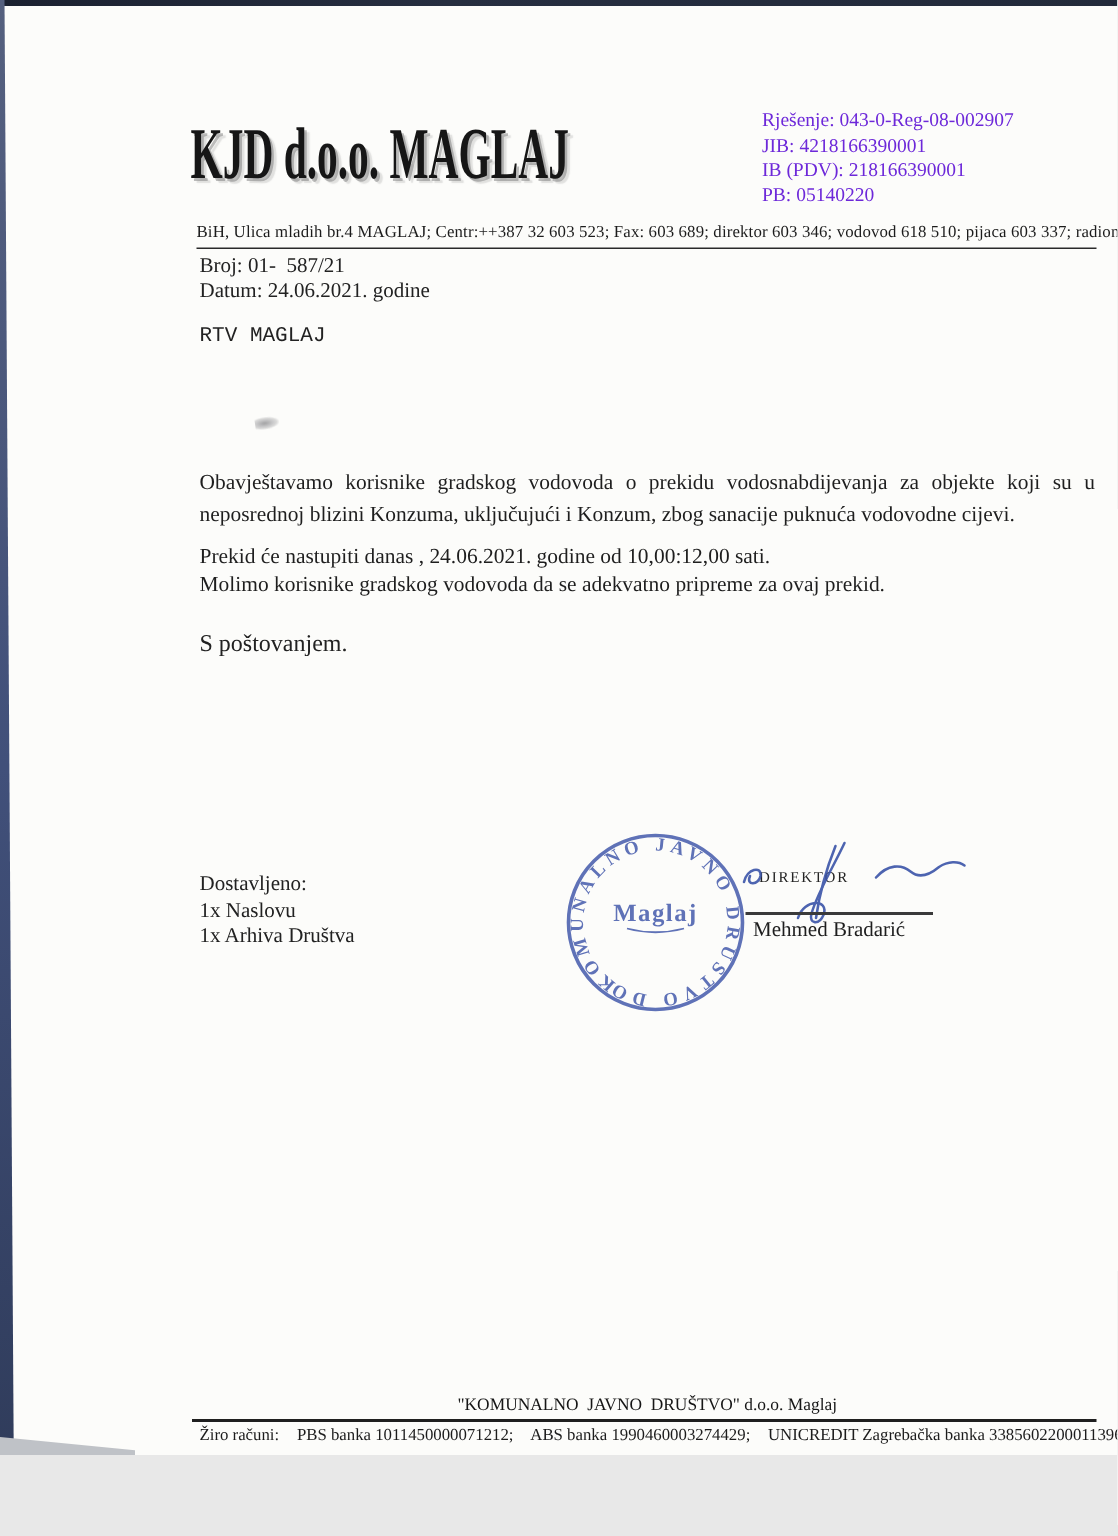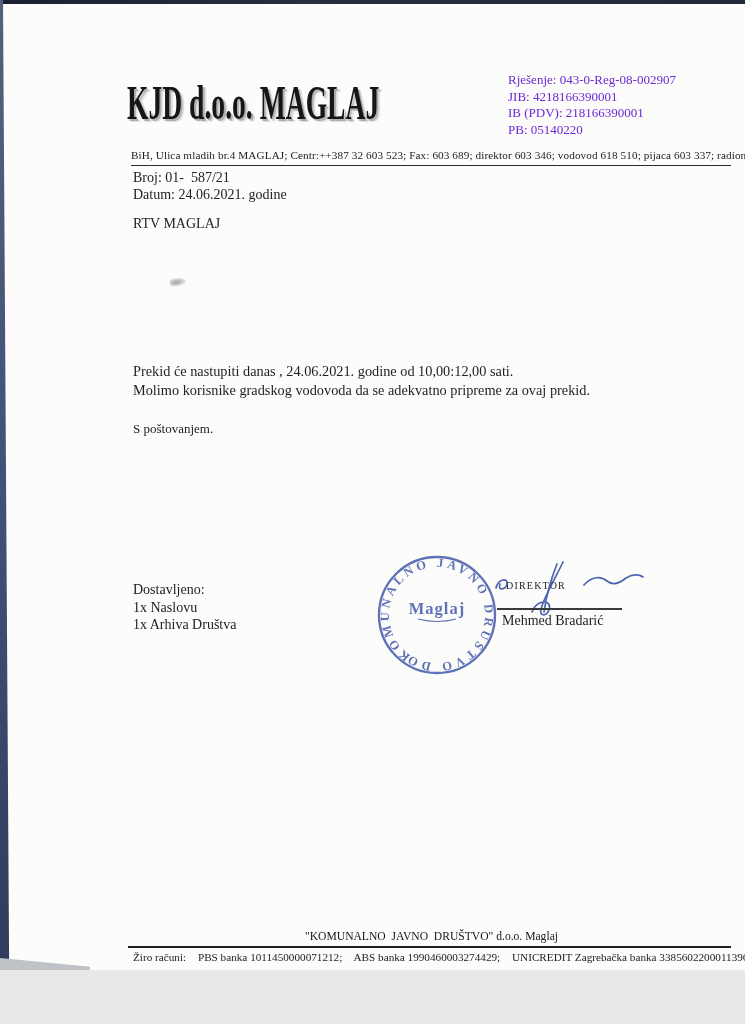--- a/index.html
+++ b/index.html
@@ -31,30 +31,30 @@
   .regblock{position:absolute;left:508px;top:72px;font-size:13px;line-height:16.5px;color:#6d28d9;}
   .addr{
     position:absolute;left:131px;top:149px;width:600px;
     font-size:11.2px;letter-spacing:.1px;white-space:nowrap;color:#1c1c1c;
     border-bottom:1.6px solid #2a2a2a;padding-bottom:4px;
   }
   
   .pre{white-space:pre-wrap;}
   .docnum{position:absolute;left:133px;top:170px;font-size:14px;}
   .docdate{position:absolute;left:133px;top:187px;font-size:14px;}
-  .recipient{position:absolute;left:133px;top:216px;font-size:14px;}
+  .recipient{position:absolute;left:133px;top:216px;font-size:14px;font-family:Liberation Mono, monospace;}
   .subject{position:absolute;left:133px;top:257px;width:597px;text-align:center;font-size:14.2px;}
   .smudge{position:absolute;left:170px;top:278px;width:16px;height:8px;
     background:radial-gradient(ellipse at 40% 50%,rgba(90,90,95,.55),rgba(120,120,125,.25) 60%,transparent 75%);
     transform:rotate(-8deg);filter:blur(.4px);}
   
   .p1{position:absolute;left:133px;top:312px;width:597px;font-size:14.3px;line-height:20.5px;
     text-align:justify;color:#1e1e1e;}
   .p2{position:absolute;left:133px;top:362px;width:600px;font-size:14.3px;line-height:19px;color:#1e1e1e;}
-  .closing{position:absolute;left:133px;top:421px;font-size:13px;}
+  .closing{position:absolute;left:133px;top:421px;font-size:16px;}
   
   .dist{position:absolute;left:133px;top:581px;font-size:14px;line-height:17.5px;}
   
   .stamp{position:absolute;left:370px;top:548px;width:134px;height:134px;opacity:.88;}
   
   .sig-svg{position:absolute;left:486px;top:558px;width:170px;height:75px;}
   .director{position:absolute;left:506px;top:580px;font-size:10px;letter-spacing:1.2px;color:#242424;}
   .sigline{position:absolute;left:497px;top:608px;width:125px;height:1.6px;background:#3a3a3a;}
   .dirname{position:absolute;left:502px;top:613px;font-size:14px;color:#1e1e1e;}
   
@@ -81,20 +81,21 @@
     <div>PB: 05140220</div>
   </div>
 
   <div class="addr">BiH, Ulica mladih br.4 MAGLAJ; Centr:++387 32 603 523; Fax: 603 689; direktor 603 346; vodovod 618 510; pijaca 603 337; radionica 603 826</div>
 
   <div class="docnum pre">Broj: 01-  587/21</div>
   <div class="docdate">Datum: 24.06.2021. godine</div>
   <div class="recipient">RTV MAGLAJ</div>
   <div class="smudge"></div>
 
+  <div class="p1">Obavještavamo korisnike gradskog vodovoda o prekidu vodosnabdijevanja za objekte koji su u neposrednoj blizini Konzuma, uključujući i Konzum, zbog sanacije puknuća vodovodne cijevi.</div>
   <div class="p2">
     <div>Prekid će nastupiti danas , 24.06.2021. godine od 10,00:12,00 sati.</div>
     <div>Molimo korisnike gradskog vodovoda da se adekvatno pripreme za ovaj prekid.</div>
   </div>
   <div class="closing">S poštovanjem.</div>
 
   <div class="dist">
     <div>Dostavljeno:</div>
     <div>1x Naslovu</div>
     <div>1x Arhiva Društva</div>

